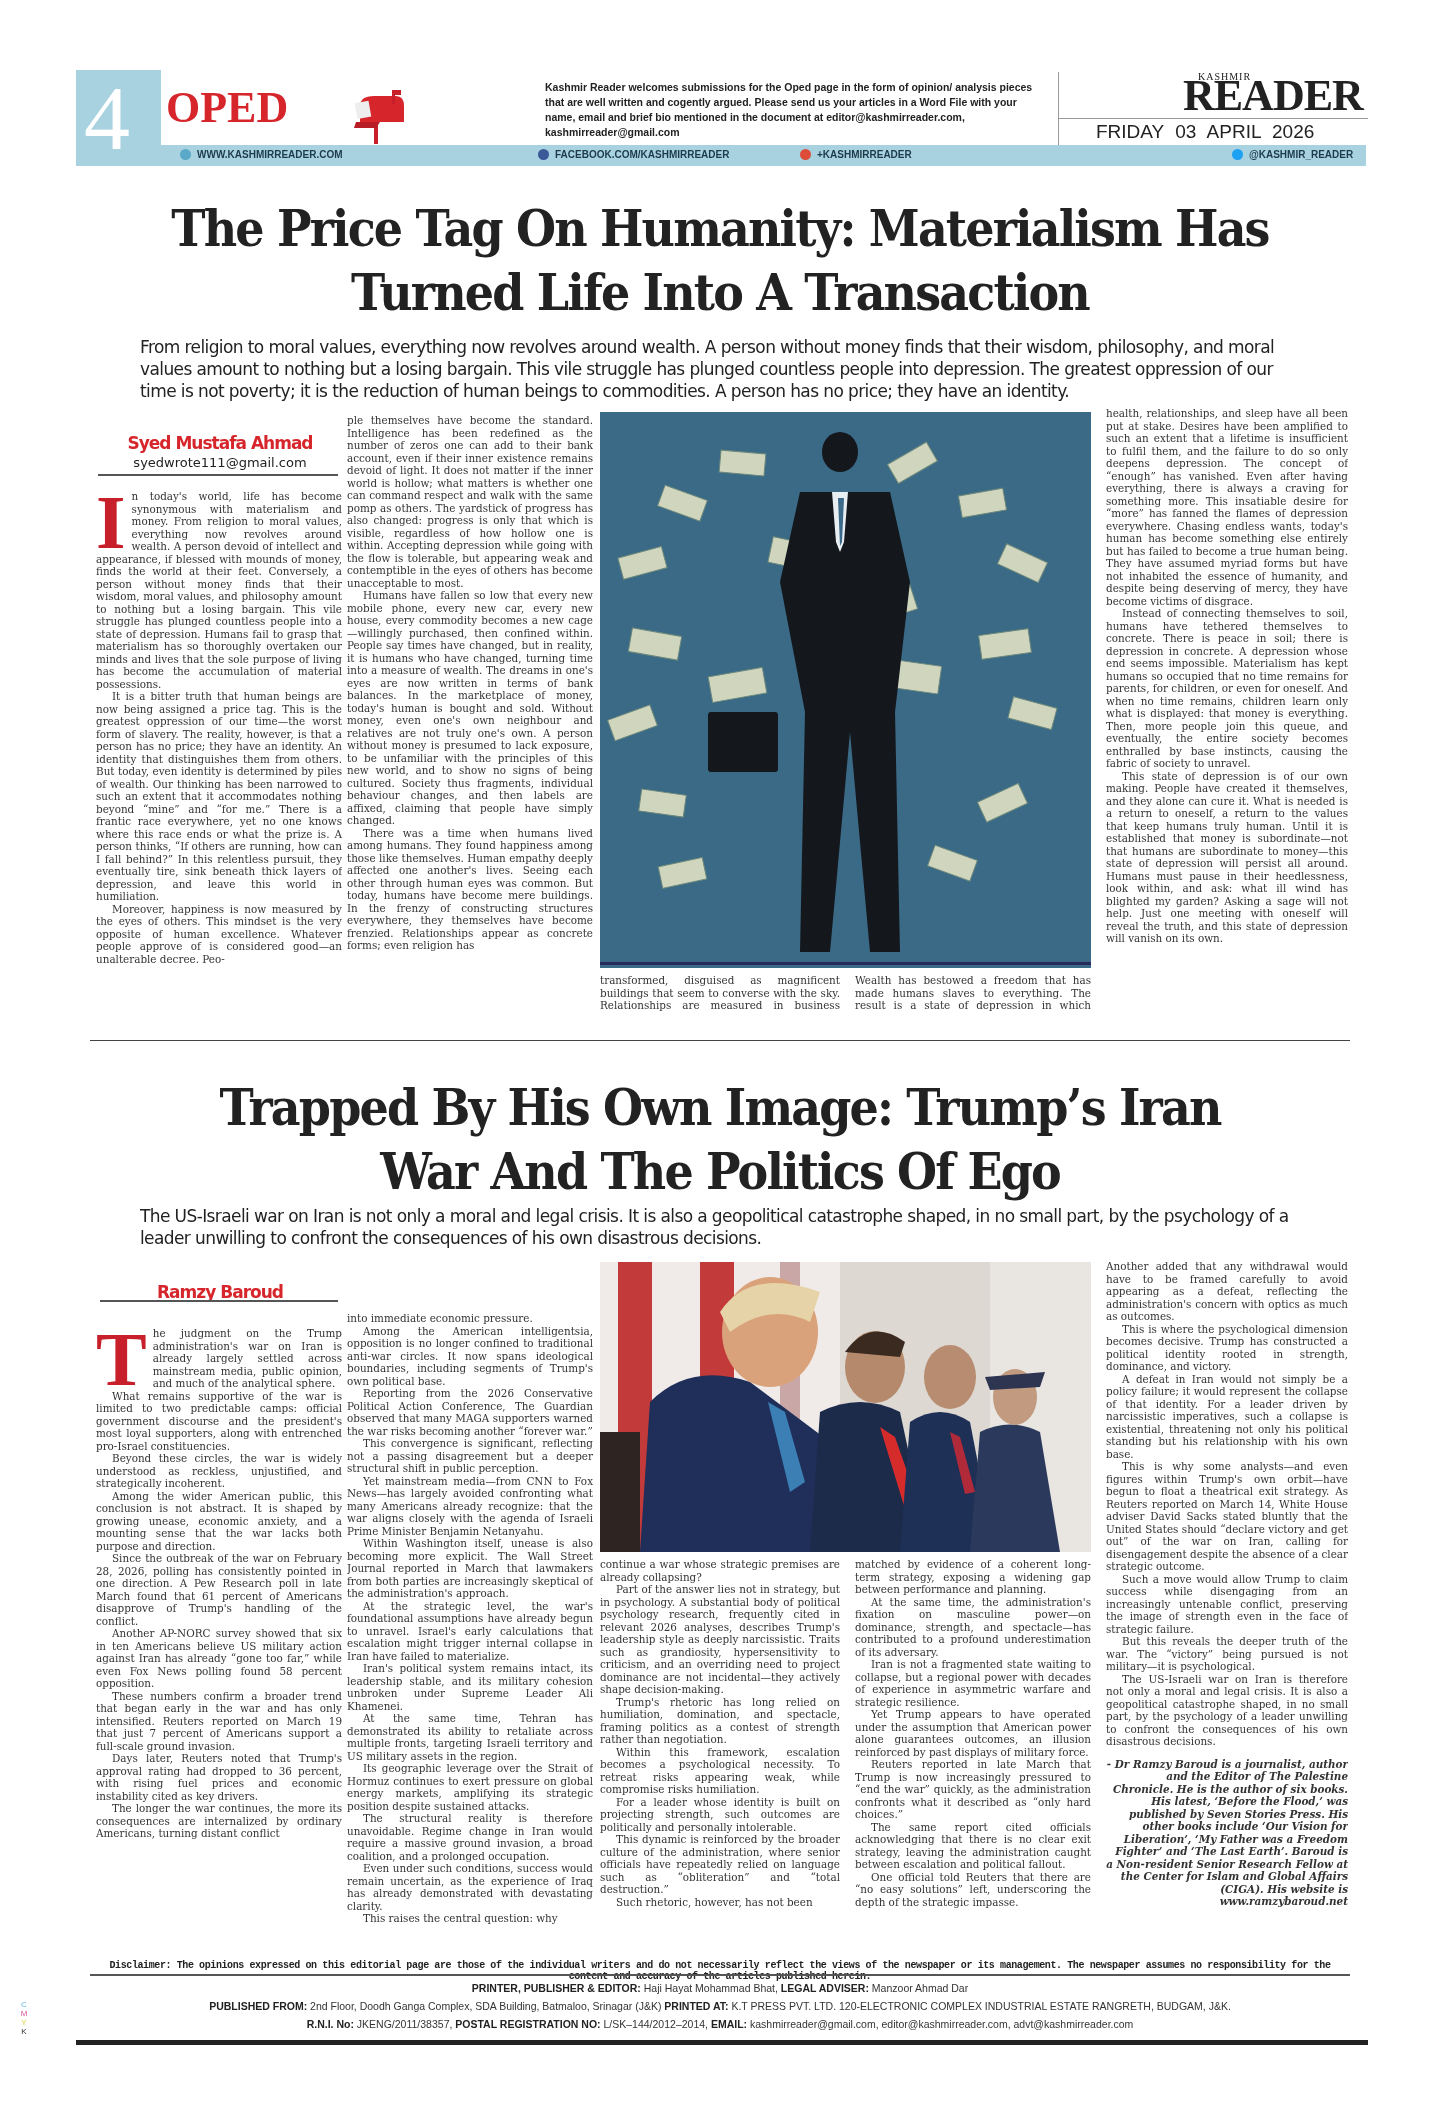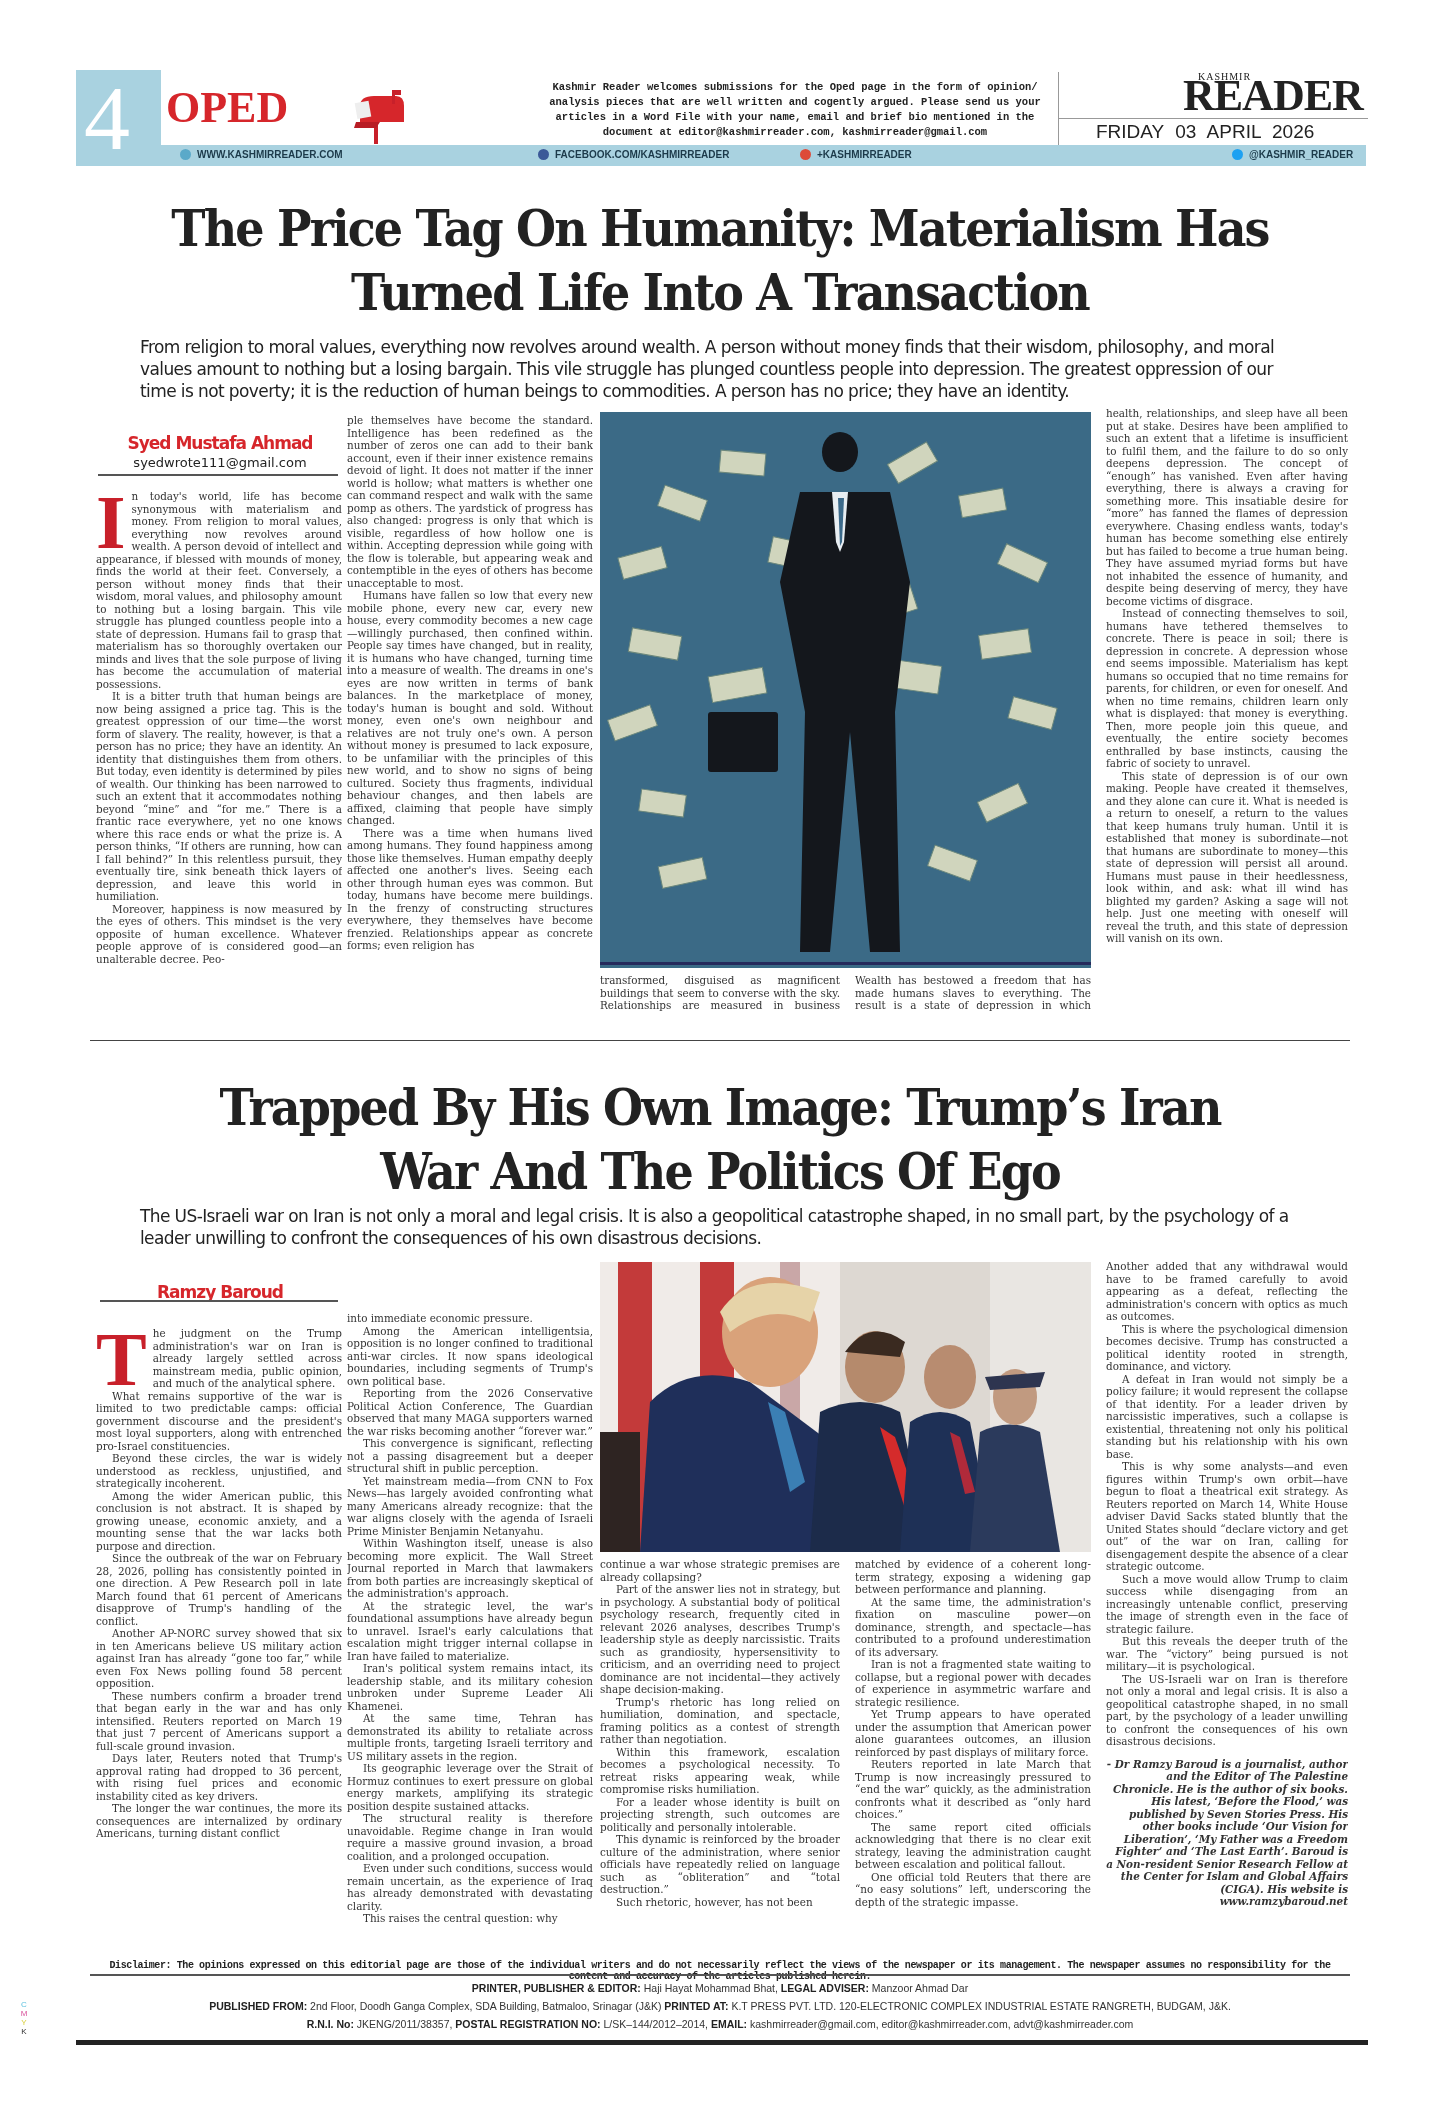--- a/index.html
+++ b/index.html
@@ -3,21 +3,21 @@
 <meta charset="utf-8">
 <style>
 *{box-sizing:border-box;margin:0;padding:0}
 html,body{width:1439px;height:2127px;background:#fff;overflow:hidden}
 body{position:relative;font-family:"DejaVu Serif",serif;color:#222}
 .abs{position:absolute}
 .pagenum-block{left:76px;top:70px;width:85px;height:96px;background:#a9d2e0}
 .pagenum{left:84px;top:72px;font-family:"Liberation Serif",serif;font-size:92px;color:#fff;line-height:92px}
 .oped{left:166px;top:82px;font-family:"Liberation Serif",serif;font-weight:bold;font-size:44px;color:#d6262b;letter-spacing:0}
 .mailbox{left:352px;top:86px;width:60px;height:60px}
-.submit{left:545px;top:80px;width:500px;font-family:Liberation Mono, monospace;font-size:10.5px;line-height:15px;text-align:center;color:#222;font-weight:bold}
+.submit{left:545px;top:80px;width:500px;font-family:Liberation Sans, sans-serif;font-size:10.5px;line-height:15px;text-align:left;color:#222;font-weight:bold}
 .vdiv{left:1058px;top:72px;width:1px;height:76px;background:#999}
 .logo-small{left:1198px;top:71px;font-family:"Liberation Serif",serif;font-size:10px;letter-spacing:1px;color:#222}
 .logo{left:1183px;top:70px;font-family:"Liberation Serif",serif;font-weight:bold;font-size:44px;color:#222;letter-spacing:-1px}
 .hdiv{left:1058px;top:118px;width:310px;height:1px;background:#999}
 .date{left:1096px;top:121px;font-family:"Liberation Sans",sans-serif;font-size:19px;color:#222;word-spacing:6px}
 .social-bar{left:161px;top:145px;width:1205px;height:21px;background:#a9d2e0}
 .social{top:149px;font-family:"Liberation Sans",sans-serif;font-size:10px;font-weight:bold;color:#1c3a4a;display:flex;align-items:center;gap:6px}
 .ic{display:inline-block;width:11px;height:11px;border-radius:50%}
 
 .headline{left:90px;width:1260px;text-align:center;font-family:"DejaVu Serif",serif;font-weight:bold;font-size:50px;line-height:62px;color:#222;letter-spacing:-2px;transform:scaleX(0.92);transform-origin:center}

